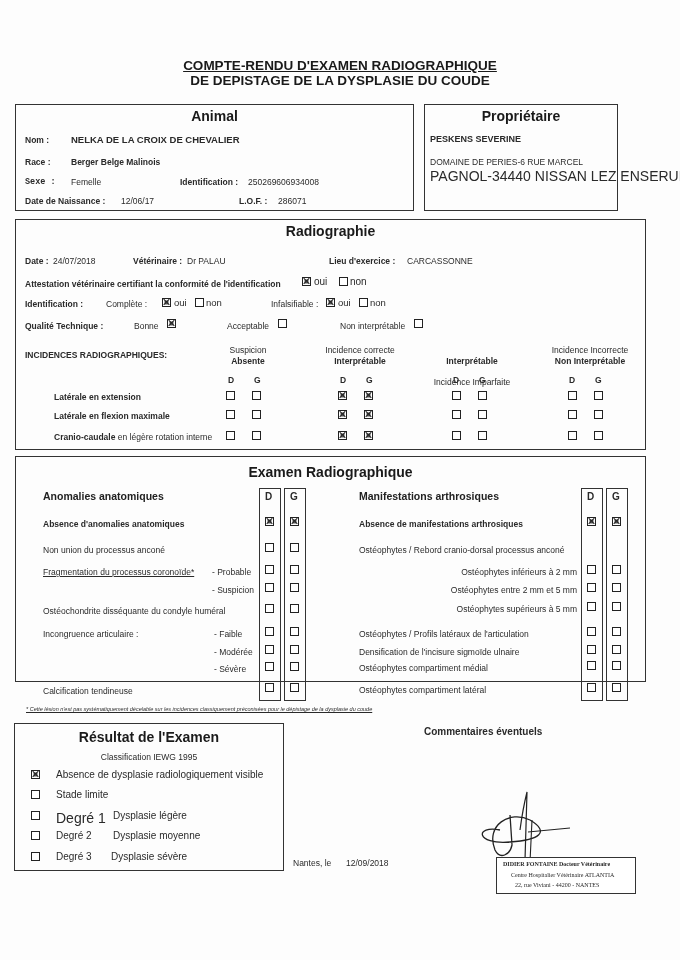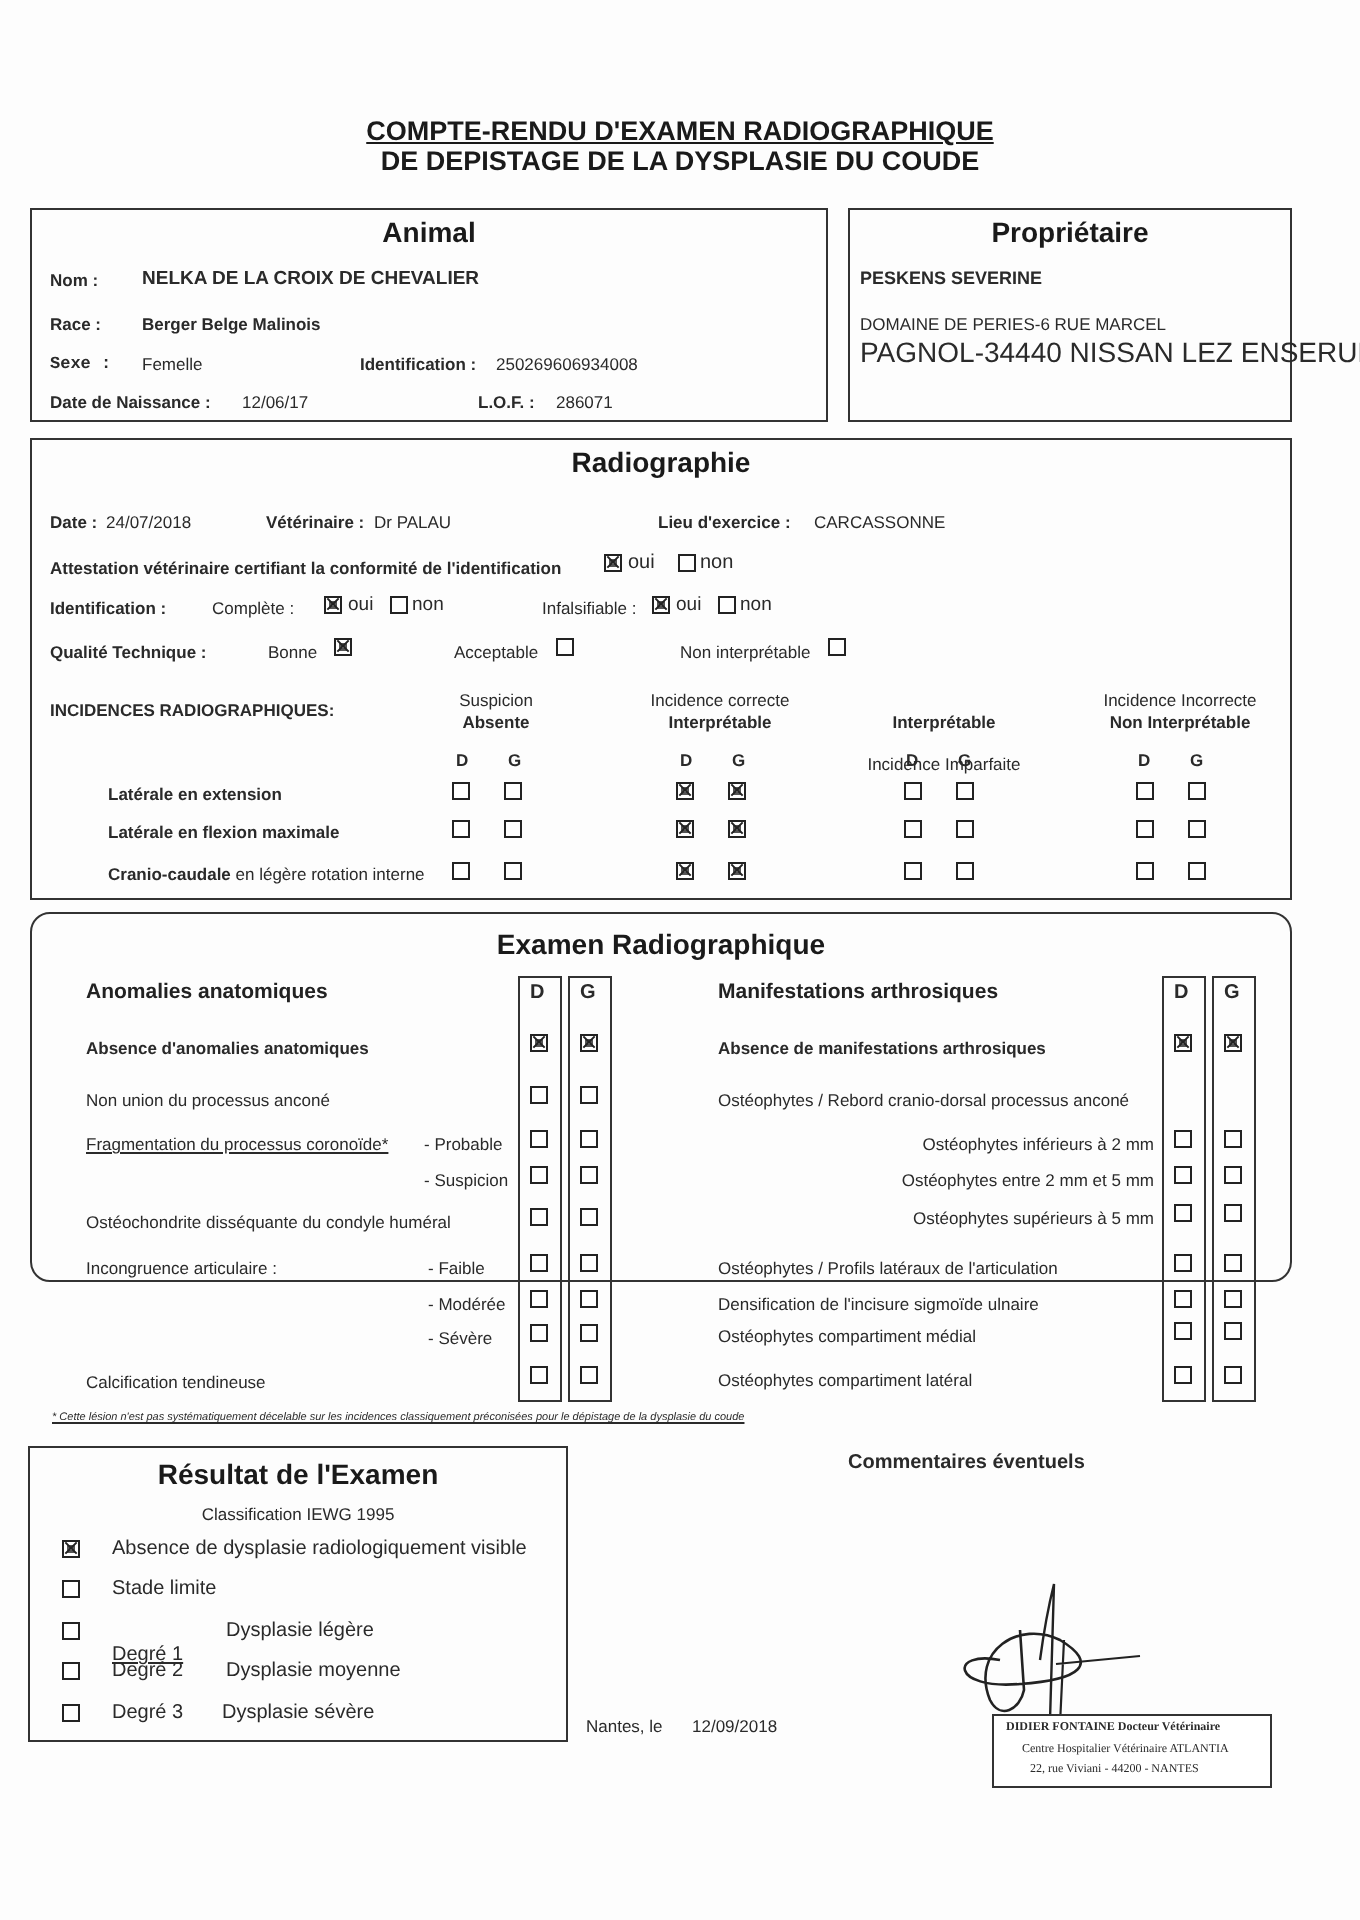--- a/index.html
+++ b/index.html
@@ -34,21 +34,21 @@
   <div class="t b" style="left:9px; top:72px;font-family:Liberation Mono, monospace;">Sexe :</div>
   <div class="t" style="left:55px; top:72px;">Femelle</div>
   <div class="t b" style="left:164px; top:72px;">Identification :</div>
   <div class="t" style="left:232px; top:72px;">250269606934008</div>
   <div class="t b" style="left:9px; top:91px;">Date de Naissance :</div>
   <div class="t" style="left:105px; top:91px;">12/06/17</div>
   <div class="t b" style="left:223px; top:91px;">L.O.F. :</div>
   <div class="t" style="left:262px; top:91px;">286071</div>
 </div>
 
-<div class="box" style="left:424px; top:104px; width:222px; height:107px;">
+<div class="box" style="left:424px; top:104px; width:194px; height:107px;">
   <div class="sec-title" style="top:3px;">Propriétaire</div>
   <div class="t b" style="left:5px; top:29px; font-size:9px;">PESKENS SEVERINE</div>
   <div class="t" style="left:5px; top:52px; font-size:8.5px;">DOMAINE DE PERIES-6 RUE MARCEL</div>
   <div class="t" style="left:5px; top:63px; font-size:14px;">PAGNOL-34440 NISSAN LEZ ENSERUNE</div>
 </div>
 
 <div class="box" style="left:15px; top:219px; width:631px; height:231px;">
   <div class="sec-title" style="top:3px;">Radiographie</div>
 
   <div class="t b" style="left:9px; top:36px;">Date :</div>
@@ -129,21 +129,21 @@
   <div class="cb" style="left:210px; top:211px;"></div>
   <div class="cb" style="left:236px; top:211px;"></div>
   <div class="cb on" style="left:322px; top:211px;"></div>
   <div class="cb on" style="left:348px; top:211px;"></div>
   <div class="cb" style="left:436px; top:211px;"></div>
   <div class="cb" style="left:462px; top:211px;"></div>
   <div class="cb" style="left:552px; top:211px;"></div>
   <div class="cb" style="left:578px; top:211px;"></div>
 </div>
 
-<div class="box" style="left:15px; top:456px; width:631px; height:185px;border-radius:10px;">
+<div class="box" style="left:15px; top:456px; width:631px; height:226px;">
   <div class="sec-title" style="top:7px;">Examen Radiographique</div>
 
   <div class="hdr" style="left:27px; top:33px;">Anomalies anatomiques</div>
   <div class="hdr" style="left:343px; top:33px;">Manifestations arthrosiques</div>
 
   <div class="colbox" style="left:243px; top:31px; width:22px; height:213px;"></div>
   <div class="colbox" style="left:268px; top:31px; width:22px; height:213px;"></div>
   <div class="t b" style="left:249px; top:34px; font-size:10px;">D</div>
   <div class="t b" style="left:274px; top:34px; font-size:10px;">G</div>
 
@@ -231,21 +231,21 @@
   <div class="sec-title" style="top:5px;">Résultat de l'Examen</div>
   <div class="t" style="left:0; right:0; top:28px; text-align:center;">Classification IEWG 1995</div>
 
   <div class="cb on" style="left:16px; top:46px;"></div>
   <div class="t" style="left:41px; top:45px; font-size:10px;">Absence de dysplasie radiologiquement visible</div>
 
   <div class="cb" style="left:16px; top:66px;"></div>
   <div class="t" style="left:41px; top:65px; font-size:10px;">Stade limite</div>
 
   <div class="cb" style="left:16px; top:87px;"></div>
-  <div class="t" style="left:41px; top:98px; font-size:10px;text-decoration:underline;">Degré 1</div>
+  <div class="t" style="left:41px; top:86px; font-size:14px;">Degré 1</div>
   <div class="t" style="left:98px; top:86px; font-size:10px;">Dysplasie légère</div>
 
   <div class="cb" style="left:16px; top:107px;"></div>
   <div class="t" style="left:41px; top:106px; font-size:10px;">Degré 2</div>
   <div class="t" style="left:98px; top:106px; font-size:10px;">Dysplasie moyenne</div>
 
   <div class="cb" style="left:16px; top:128px;"></div>
   <div class="t" style="left:41px; top:127px; font-size:10px;">Degré 3</div>
   <div class="t" style="left:96px; top:127px; font-size:10px;">Dysplasie sévère</div>
 </div>

